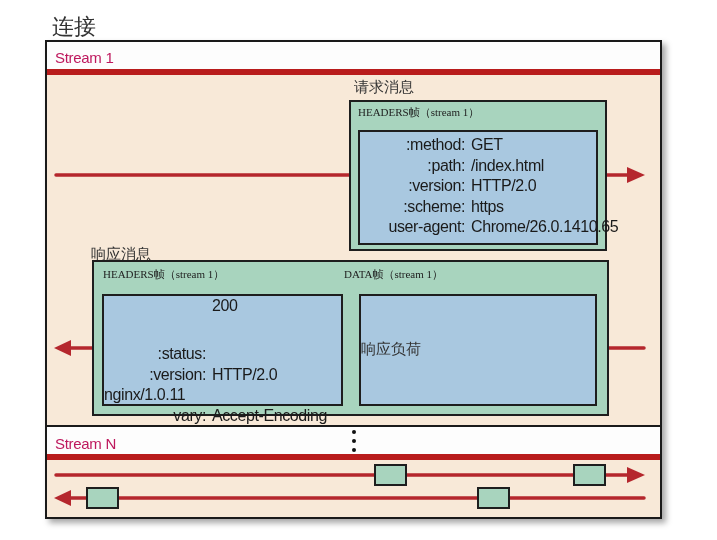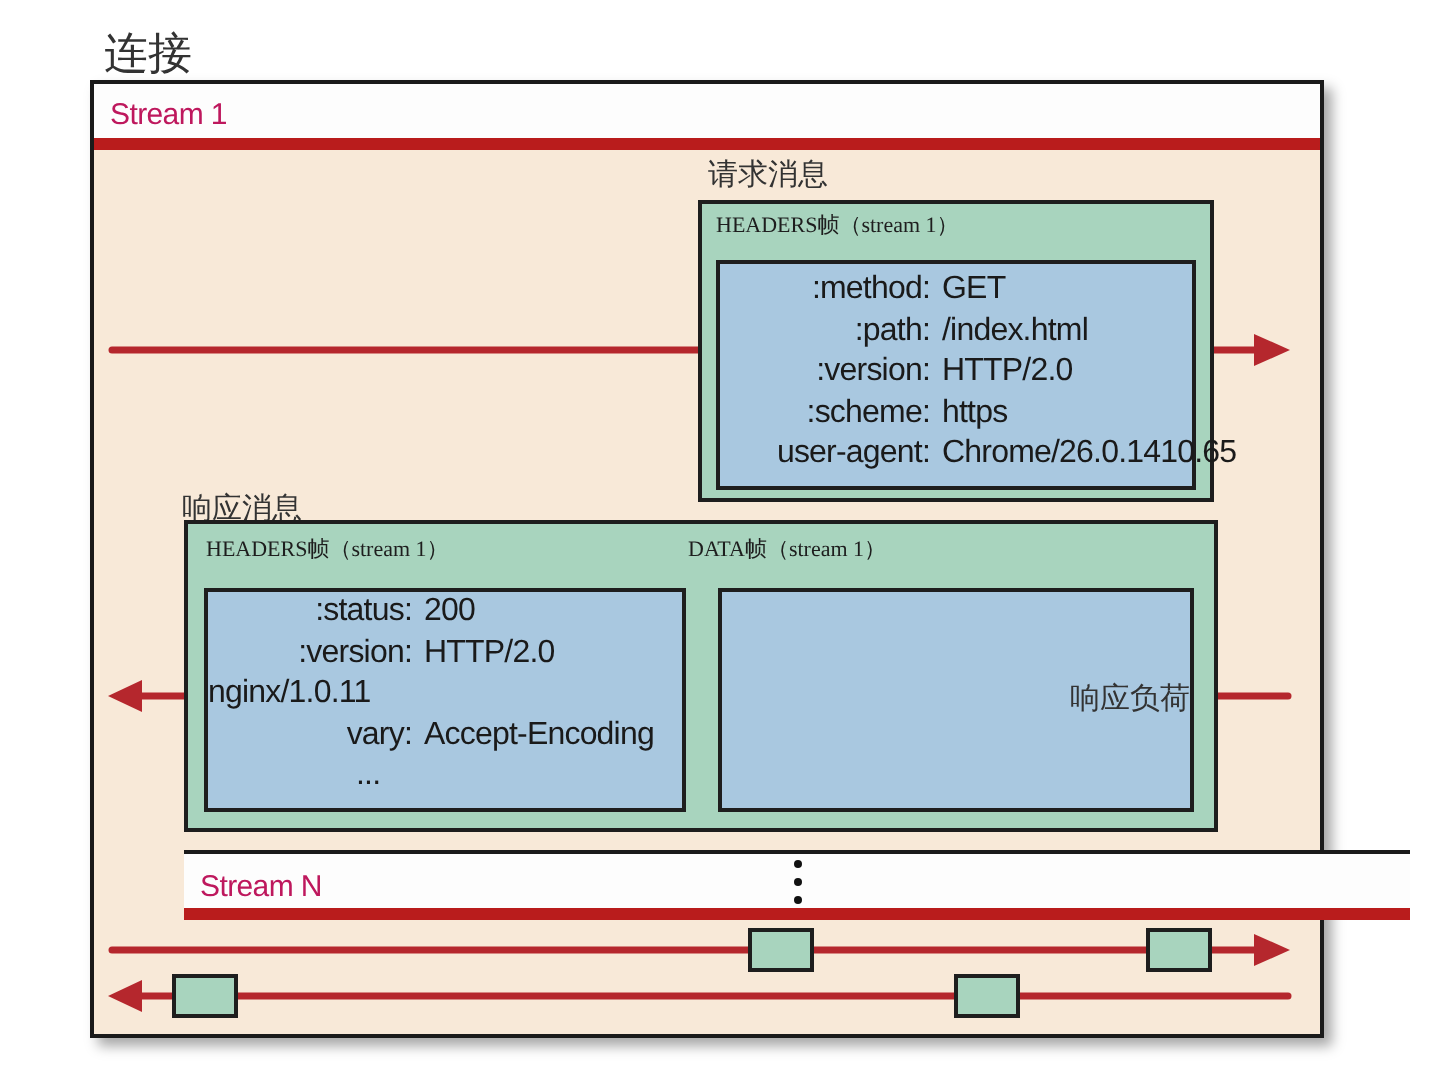--- a/index.html
+++ b/index.html
@@ -31,21 +31,20 @@
       font-family: "Liberation Sans", sans-serif;
       font-size: 15px;
       color: #be185d;
       letter-spacing: -0.3px;
     }
     .stream1-row { left: 0; top: 0; width: 613px; height: 33px; }
     .stream1-row span { position: absolute; left: 8px; top: 7px; }
     .streamN-row {
       left: 0; top: 383px; width: 613px; height: 35px;
       border-top: 2px solid #1a1a1a;
-      margin-left: 45px;
     }
     .streamN-row .lbl { position: absolute; left: 8px; top: 8px; }
     .dots { position: absolute; left: 305px; top: 3px; width: 4px; }
     .dots i {
       display: block; width: 4px; height: 4px; border-radius: 50%;
       background: #111; margin-bottom: 5px;
     }
     .msg-title {
       font-family: "DejaVu Sans", sans-serif;
       font-size: 15px; color: #333;
@@ -131,21 +130,21 @@
     </div>
   </div>
 
   <div class="abs msg-title" style="left:44px; top:183px;margin-top:20px;">响应消息</div>
   <div class="abs green" style="left:45px; top:218px; width:517px; height:156px;">
 
     <div class="abs frame-title" style="left:9px; top:5px;">HEADERS帧（stream 1）</div>
     <div class="abs blue" style="left:8px; top:32px; width:241px; height:112px;">
       <div class="abs hdr-table" style="left:0; top:0px;">
         <div class="hdr-row">
-          <span class="hdr-key" style="width:108px;">:status:</span>
+          <span class="hdr-key" style="width:108px;margin-top:48px;">:status:</span>
           <span class="hdr-val">200</span>
         </div>
         <div class="hdr-row">
           <span class="hdr-key" style="width:108px;">:version:</span>
           <span class="hdr-val">HTTP/2.0</span>
         </div>
         <div class="hdr-row">
           <span class="hdr-val">nginx/1.0.11</span>
         </div>
         <div class="hdr-row">
@@ -154,21 +153,21 @@
         </div>
         <div class="hdr-row">
           <span class="hdr-key" style="width:74px;"></span>
           <span class="hdr-val">...</span>
         </div>
       </div>
     </div>
 
     <div class="abs frame-title" style="left:250px; top:5px;">DATA帧（stream 1）</div>
     <div class="abs blue" style="left:265px; top:32px; width:238px; height:112px;">
-      <div class="abs payload" style="left:0; top:44px; width:234px; text-align:right;">响应负荷</div>
+      <div class="abs payload" style="left:0; top:44px; width:234px; text-align:left;">响应负荷</div>
     </div>
   </div>
 
   <div class="abs stream-row streamN-row">
     <span class="lbl">Stream N</span>
     <div class="dots">
         <i></i>
         <i></i>
         <i></i>
       </div>

